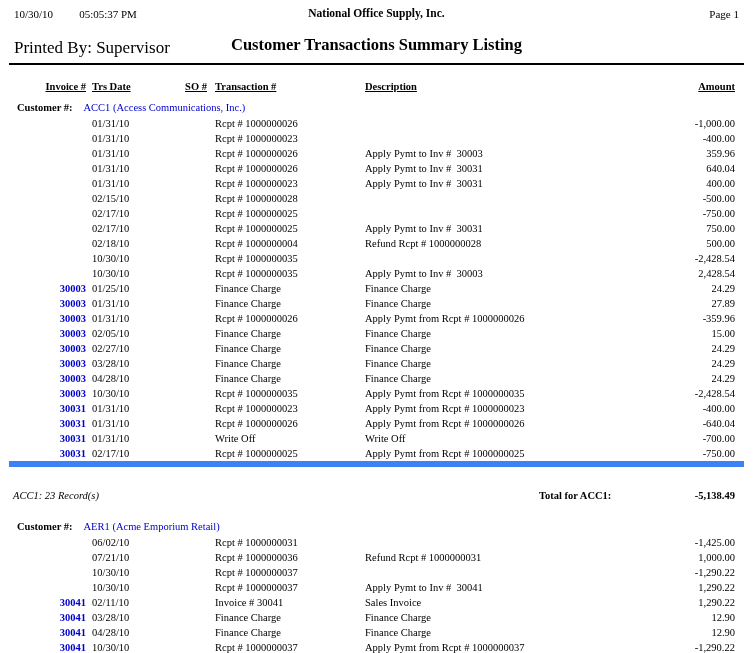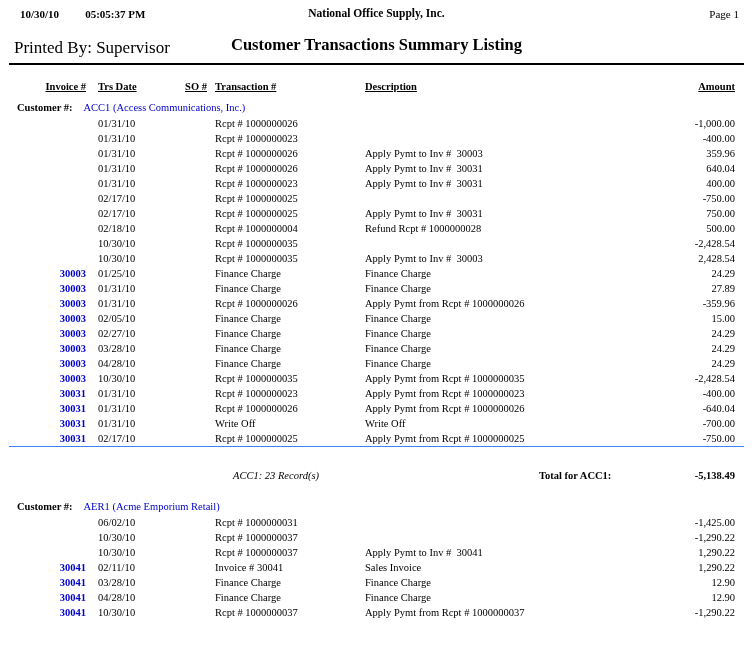--- a/index.html
+++ b/index.html
@@ -5,52 +5,52 @@
   * { margin:0; padding:0; box-sizing:border-box; }
   html, body { background:#ffffff; }
   body {
     width:753px; height:653px; overflow:hidden;
     font-family:"Liberation Serif", serif; color:#000;
   }
   .page { padding:6px 9px 0 9px; position:relative; }
 
   
   .hdr1 { position:relative; height:16px; font-size:11px; }
-  .hdr-left { position:absolute; left:11px; top:2px; white-space:nowrap;font-weight:bold; }
+  .hdr-left { position:absolute; left:5px; top:2px; white-space:nowrap; }
   .hdr-left .time { margin-left:26px; }
   .company { position:absolute; left:0; right:0; top:1px; text-align:center; font-weight:bold; font-size:11.5px;font-family:Liberation Serif, serif; }
   .pagenum { position:absolute; right:5px; top:2px; }
 
   .hdr2 { position:relative; height:30px; }
   .printed-by { position:absolute; left:5px; top:8px; font-size:17px; }
   .title { text-align:center; font-weight:bold; font-size:16.5px; padding-top:5px;margin-top:8px; }
 
   .rule { border-top:2px solid #000; height:0; margin-top:3px; }
 
   
   table.report { width:735px; border-collapse:collapse; table-layout:fixed; font-size:10.5px; margin-top:14px; }
   th, td { padding:0; vertical-align:bottom; }
   thead th { font-weight:bold; padding-top:2px; padding-bottom:5px; }
   thead th span { text-decoration:underline; }
 
   .col-invoice { text-align:right; }
   td.col-invoice { color:#0000cc; font-weight:bold; }
-  .col-date   { text-align:left; padding-left:12px;margin-left:31px; }
+  .col-date   { text-align:left; padding-left:6px;margin-left:31px; }
   .col-so     { text-align:right; padding-right:6px; }
   .col-trans  { text-align:left; padding-left:2px; }
   .col-desc   { text-align:left; padding-left:2px; white-space:pre;margin-top:31px; }
   .col-amount { text-align:right; padding-right:9px; }
 
   tr.data-row td { height:15px; line-height:15px; overflow:hidden; }
 
   tr.customer-row td { padding-top:5px; padding-bottom:3px; }
   .cust-label { font-weight:bold; padding-left:8px; }
   .cust-name  { color:#0000cc; margin-left:11px; cursor:pointer; }
 
-  tr.total-row td { border-top:1px solid #3b82f6; padding-top:3px; padding-bottom:3px;text-align:center; }
+  tr.total-row td { border-top:6px solid #3b82f6; padding-top:3px; padding-bottom:3px; }
   .records { font-style:italic; padding-left:4px; }
   .total-flex { display:flex; justify-content:space-between; align-items:baseline; }
   .total-label, .total-amount { font-weight:bold;margin-top:20px; }
 
   tr.spacer-row td { height:12px; border:none; }
 
   td.col-invoice[data-interactable="true"] { cursor:pointer; }
 </style>
 </head>
 <body>
@@ -130,20 +130,28 @@
         <tr class="data-row" data-interactable="false">
           <td class="col-invoice" data-interactable="false"></td>
           <td class="col-date" data-interactable="false">01/31/10</td>
           <td class="col-so" data-interactable="false"></td>
           <td class="col-trans" data-interactable="false">Rcpt # 1000000023</td>
           <td class="col-desc" data-interactable="false">Apply Pymt to Inv #  30031</td>
           <td class="col-amount" data-interactable="false">400.00</td>
         </tr>
         <tr class="data-row" data-interactable="false">
           <td class="col-invoice" data-interactable="false"></td>
+          <td class="col-date" data-interactable="false">02/15/10</td>
+          <td class="col-so" data-interactable="false"></td>
+          <td class="col-trans" data-interactable="false">Rcpt # 1000000028</td>
+          <td class="col-desc" data-interactable="false"></td>
+          <td class="col-amount" data-interactable="false">-500.00</td>
+        </tr>
+        <tr class="data-row" data-interactable="false">
+          <td class="col-invoice" data-interactable="false"></td>
           <td class="col-date" data-interactable="false">02/17/10</td>
           <td class="col-so" data-interactable="false"></td>
           <td class="col-trans" data-interactable="false">Rcpt # 1000000025</td>
           <td class="col-desc" data-interactable="false"></td>
           <td class="col-amount" data-interactable="false">-750.00</td>
         </tr>
         <tr class="data-row" data-interactable="false">
           <td class="col-invoice" data-interactable="false"></td>
           <td class="col-date" data-interactable="false">02/17/10</td>
           <td class="col-so" data-interactable="false"></td>
@@ -289,20 +297,28 @@
         <tr class="data-row" data-interactable="false">
           <td class="col-invoice" data-interactable="false"></td>
           <td class="col-date" data-interactable="false">06/02/10</td>
           <td class="col-so" data-interactable="false"></td>
           <td class="col-trans" data-interactable="false">Rcpt # 1000000031</td>
           <td class="col-desc" data-interactable="false"></td>
           <td class="col-amount" data-interactable="false">-1,425.00</td>
         </tr>
         <tr class="data-row" data-interactable="false">
           <td class="col-invoice" data-interactable="false"></td>
+          <td class="col-date" data-interactable="false">07/21/10</td>
+          <td class="col-so" data-interactable="false"></td>
+          <td class="col-trans" data-interactable="false">Rcpt # 1000000036</td>
+          <td class="col-desc" data-interactable="false">Refund Rcpt # 1000000031</td>
+          <td class="col-amount" data-interactable="false">1,000.00</td>
+        </tr>
+        <tr class="data-row" data-interactable="false">
+          <td class="col-invoice" data-interactable="false"></td>
           <td class="col-date" data-interactable="false">10/30/10</td>
           <td class="col-so" data-interactable="false"></td>
           <td class="col-trans" data-interactable="false">Rcpt # 1000000037</td>
           <td class="col-desc" data-interactable="false"></td>
           <td class="col-amount" data-interactable="false">-1,290.22</td>
         </tr>
         <tr class="data-row" data-interactable="false">
           <td class="col-invoice" data-interactable="false"></td>
           <td class="col-date" data-interactable="false">10/30/10</td>
           <td class="col-so" data-interactable="false"></td>

